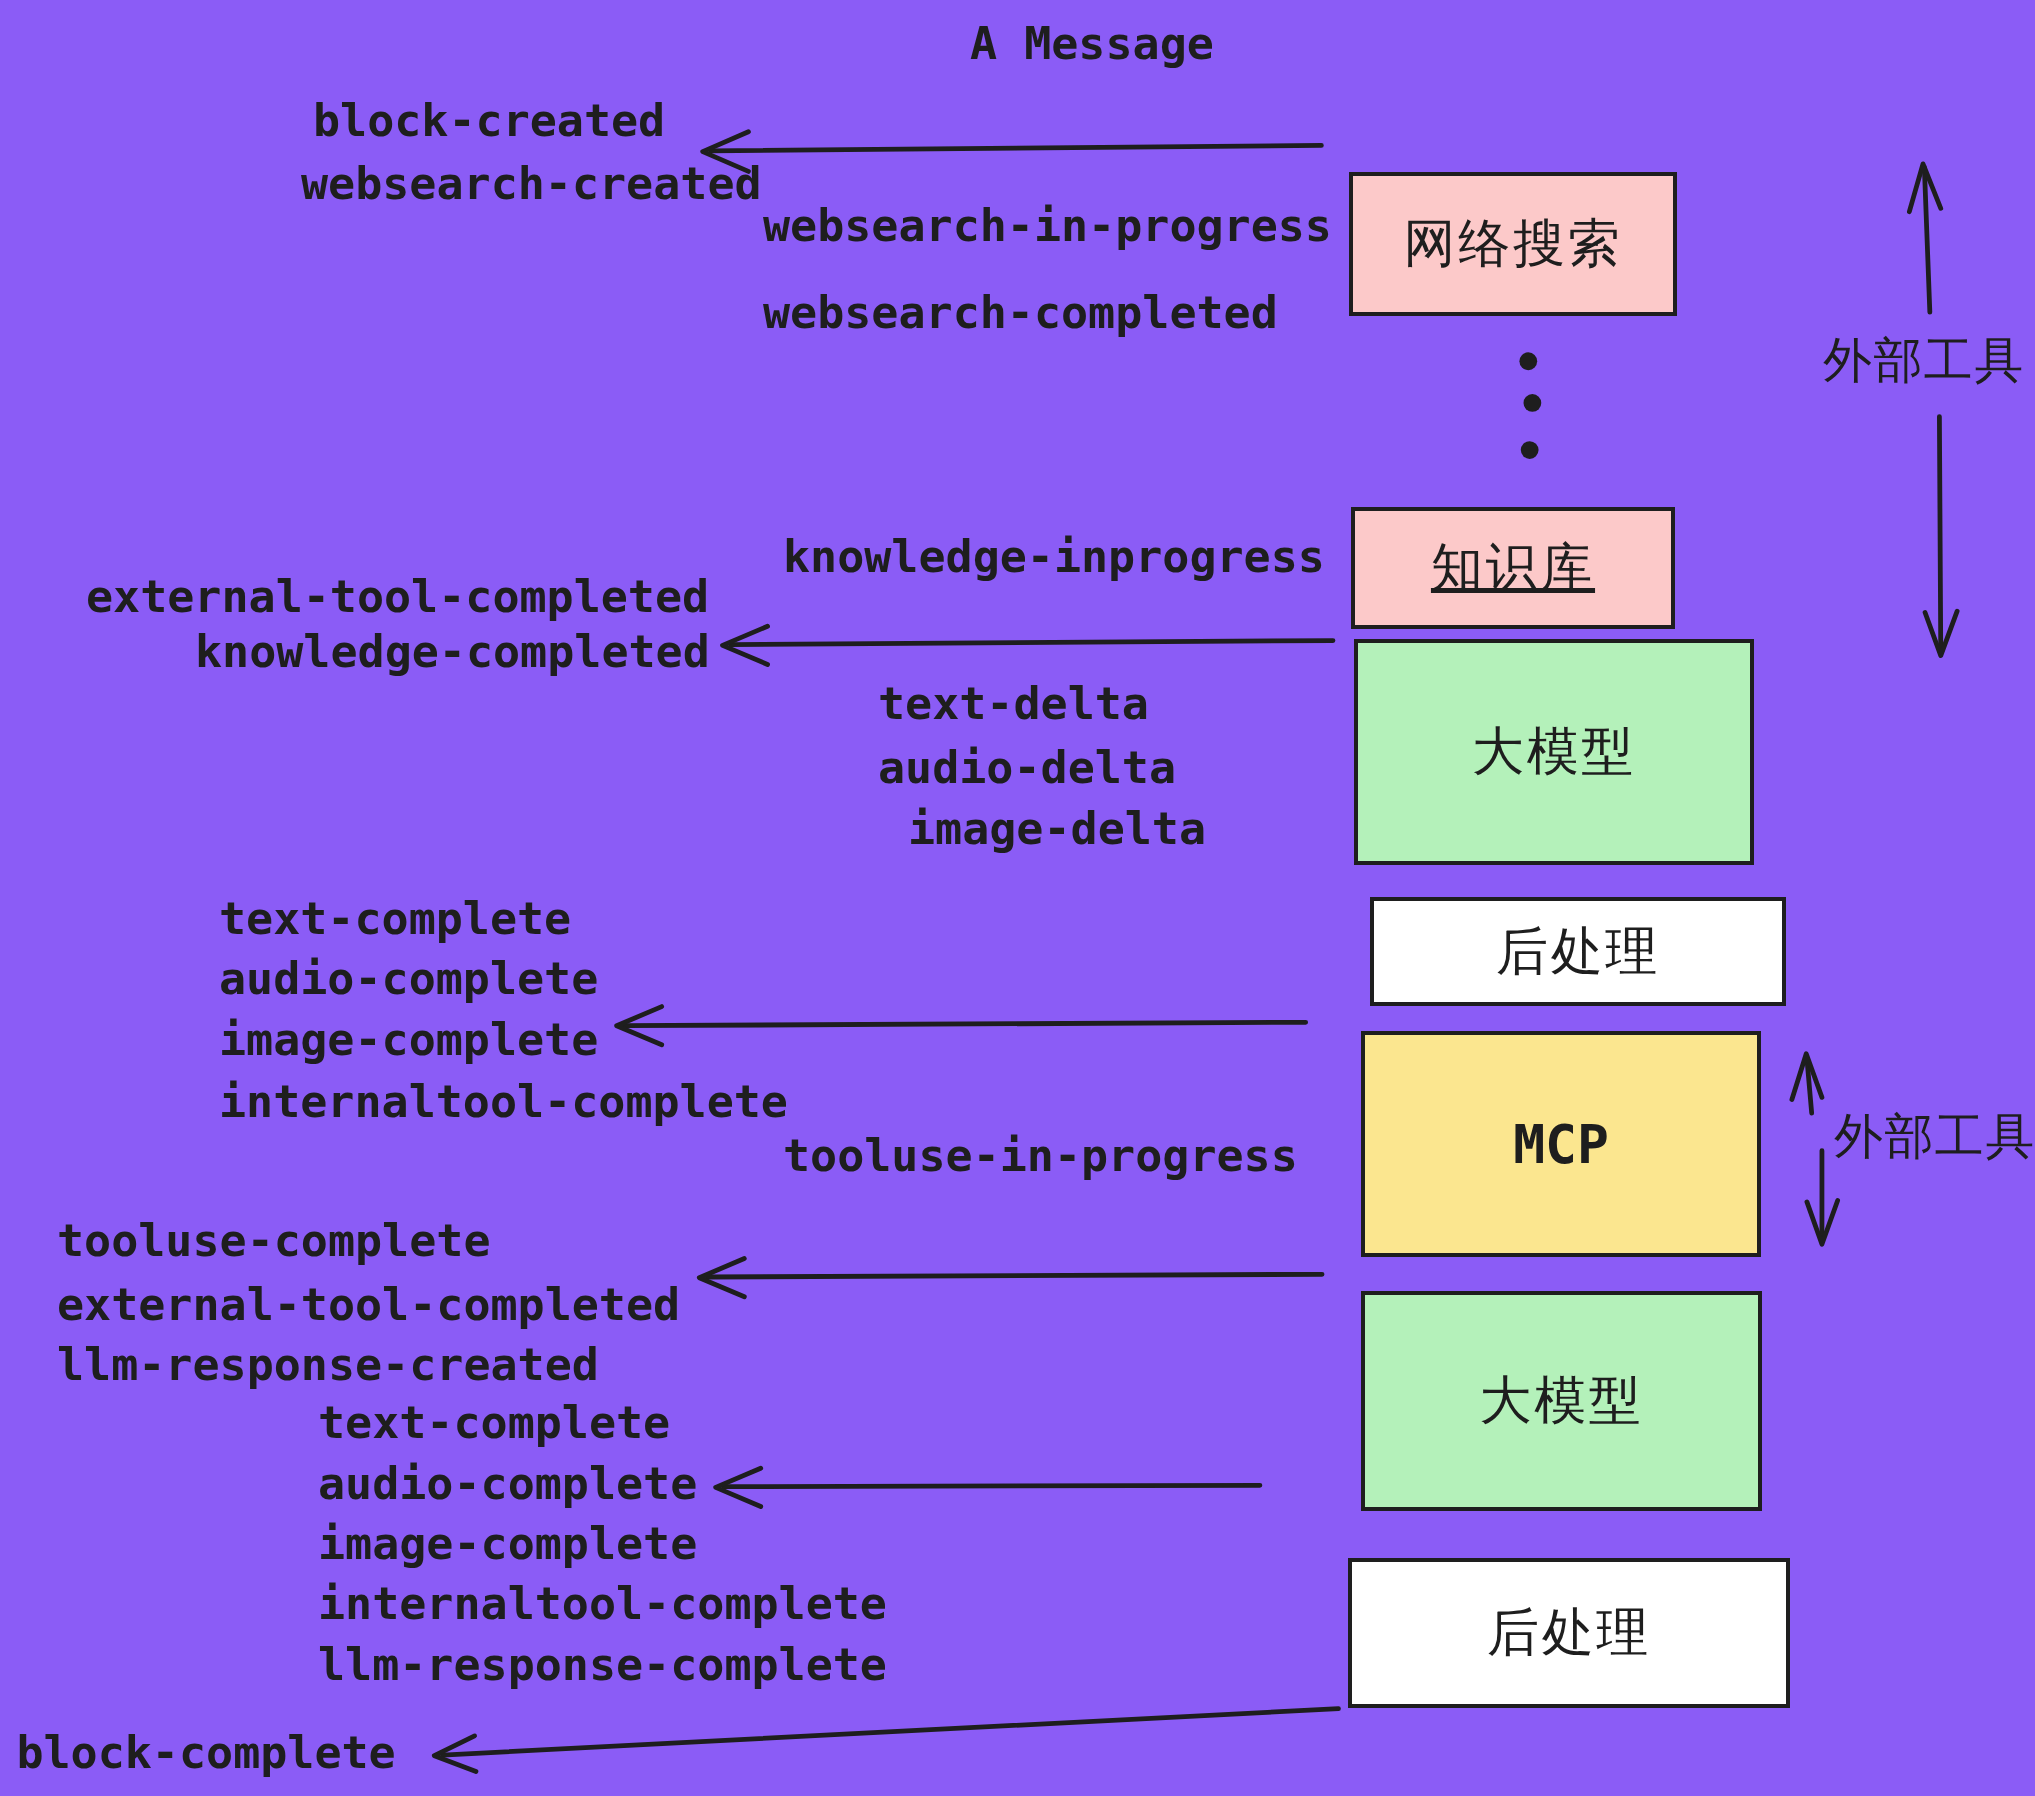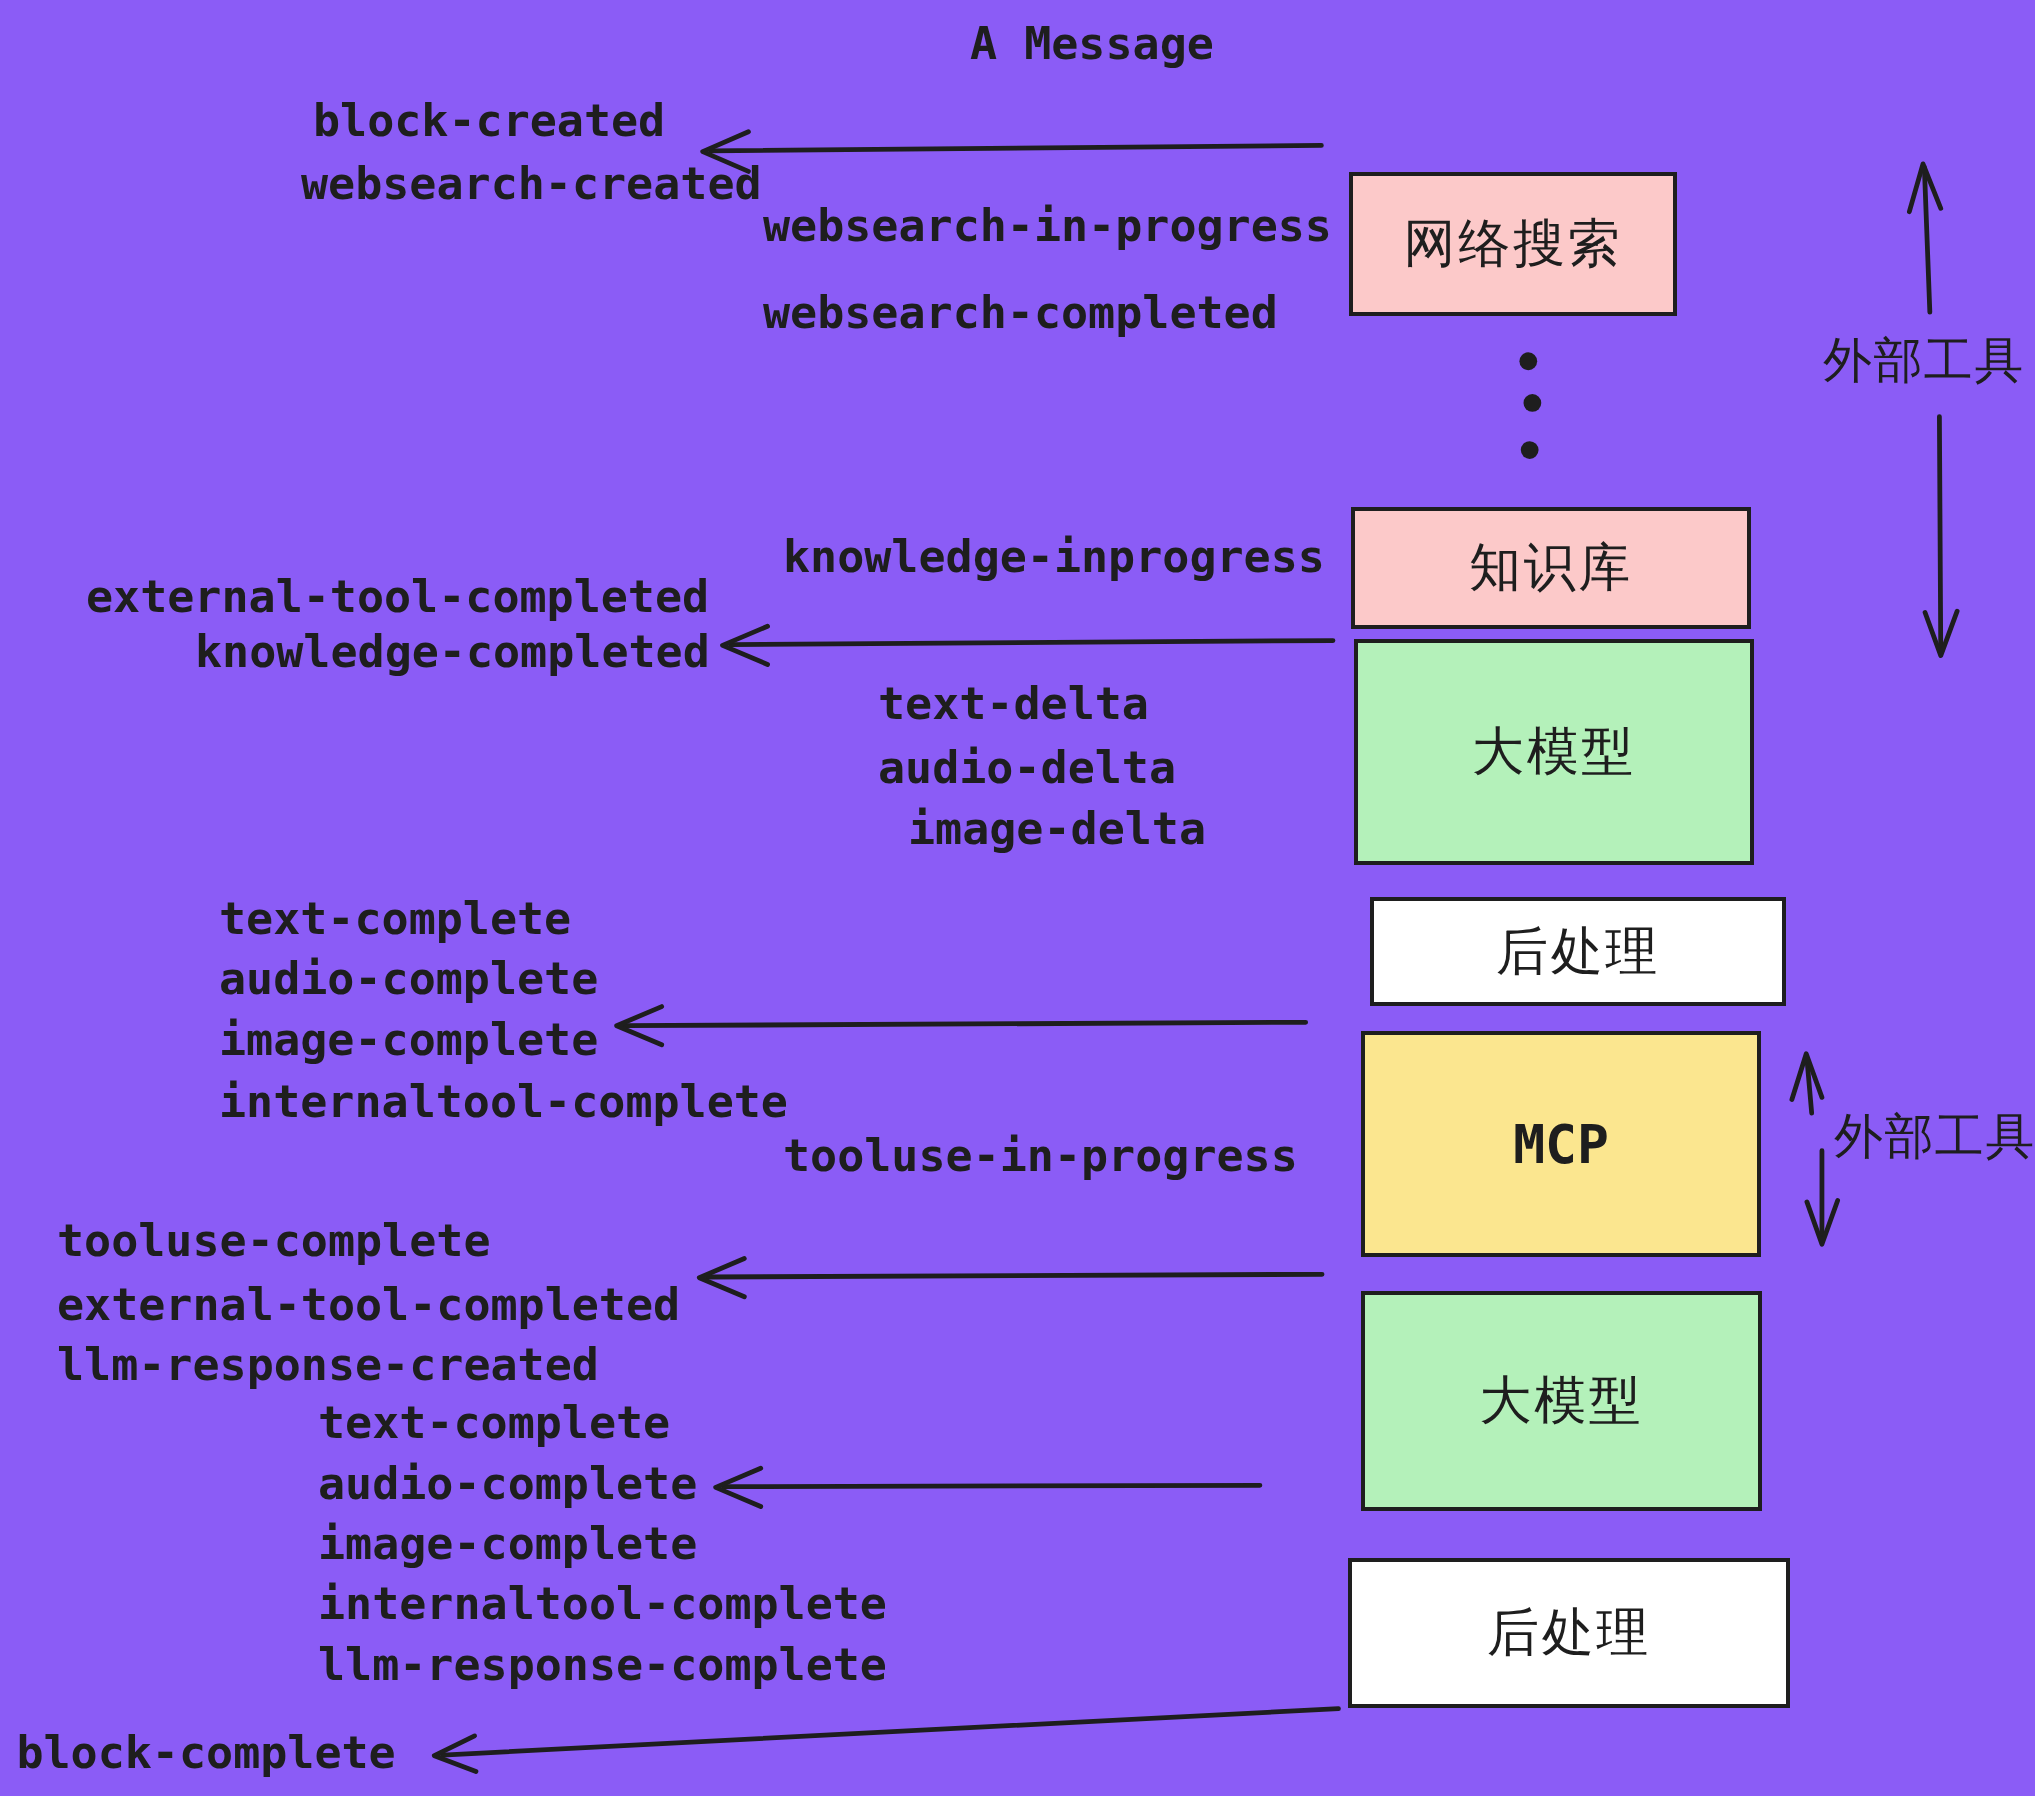--- a/index.html
+++ b/index.html
@@ -90,21 +90,21 @@
 <body>
 
 <div id="canvas">
 
   <div class="title" style="left:970px; top:20.5px;">A Message</div>
 
   <div class="node fill-pink" style="left:1349px; top:172px; width:328px; height:144px;">
     <span class="cjk-label">网络搜索</span>
   </div>
 
-  <div class="node fill-pink" style="left:1351px; top:507px; width:400px; height:122px;">
+  <div class="node fill-pink" style="left:1351px; top:507px; width:324px; height:122px;text-decoration:underline;">
     <span class="cjk-label">知识库</span>
   </div>
 
   <div class="node fill-green" style="left:1354px; top:639px; width:400px; height:226px;">
     <span class="cjk-label">大模型</span>
   </div>
 
   <div class="node fill-white" style="left:1370px; top:897px; width:416px; height:109px;">
     <span class="cjk-label">后处理</span>
   </div>

